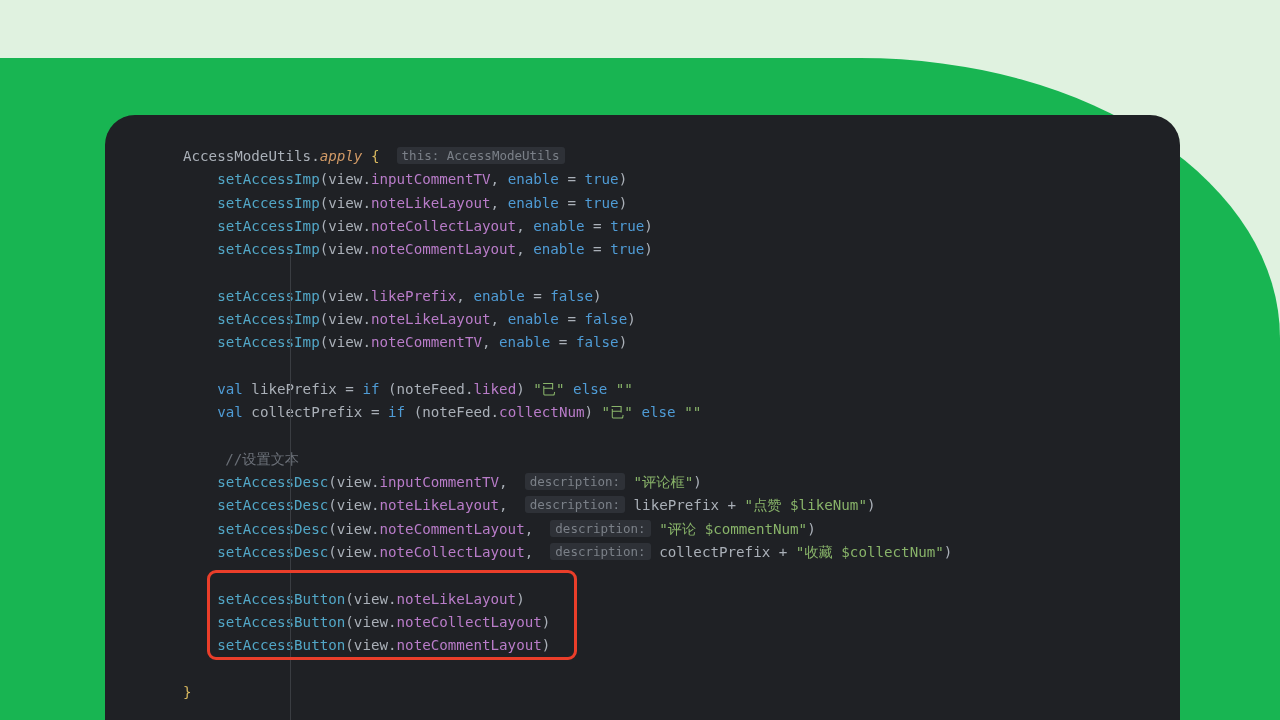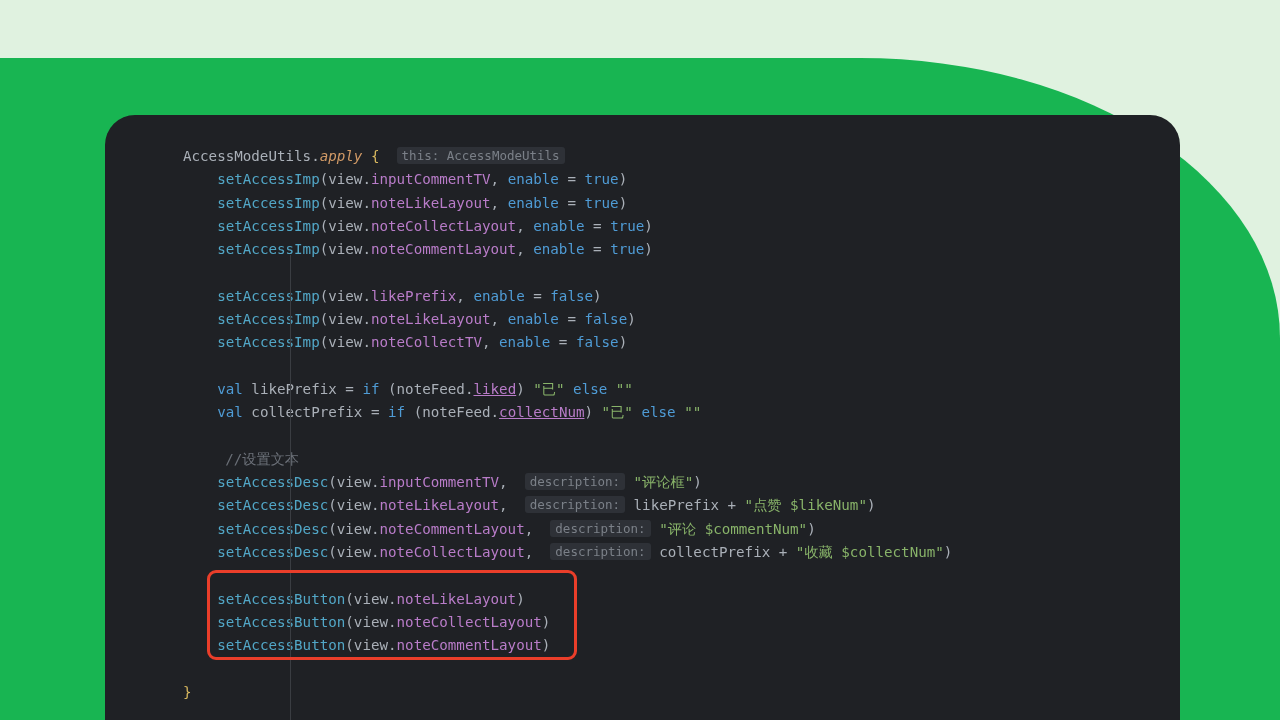--- a/index.html
+++ b/index.html
@@ -45,21 +45,21 @@
     color: #aab0b8;
     white-space: pre;
   }
   .c-orange { color: #d19a66; font-style: italic; }
   .c-yellow { color: #d8b85f; }
   .c-blue   { color: #4f9cd6; }
   .c-cyan   { color: #52a7c7; }
   .c-str    { color: #88b369; }
   .c-gray   { color: #6b7078; margin-left: 8px; }
   .c-purple { color: #b97cc9; }
-  .c-under  { text-decoration: underline; }
+  .c-under  { }
   .hint {
     display: inline-block;
     background: #2e3137;
     color: #7b8088;
     border-radius: 3px;
     padding: 0px 5px;
     font-size: 12.5px;
     font-style: normal;
     line-height: 17px;
     vertical-align: 1px;
@@ -82,21 +82,21 @@
 <div class="editor-window">
   <div class="gutter-line"></div>
 <pre><span>AccessModeUtils</span>.<span class="c-orange">apply</span> <span class="c-yellow">{</span>  <span class="hint">this: AccessModeUtils</span>
     <span class="c-cyan">setAccessImp</span>(<span>view</span>.<span class="c-purple">inputCommentTV</span>, <span class="c-blue">enable</span> = <span class="c-blue">true</span>)
     <span class="c-cyan">setAccessImp</span>(<span>view</span>.<span class="c-purple">noteLikeLayout</span>, <span class="c-blue">enable</span> = <span class="c-blue">true</span>)
     <span class="c-cyan">setAccessImp</span>(<span>view</span>.<span class="c-purple">noteCollectLayout</span>, <span class="c-blue">enable</span> = <span class="c-blue">true</span>)
     <span class="c-cyan">setAccessImp</span>(<span>view</span>.<span class="c-purple">noteCommentLayout</span>, <span class="c-blue">enable</span> = <span class="c-blue">true</span>)
 
     <span class="c-cyan">setAccessImp</span>(<span>view</span>.<span class="c-purple">likePrefix</span>, <span class="c-blue">enable</span> = <span class="c-blue">false</span>)
     <span class="c-cyan">setAccessImp</span>(<span>view</span>.<span class="c-purple">noteLikeLayout</span>, <span class="c-blue">enable</span> = <span class="c-blue">false</span>)
-    <span class="c-cyan">setAccessImp</span>(<span>view</span>.<span class="c-purple">noteCollectTV</span>, <span class="c-blue">enable</span> = <span class="c-blue">false</span>)
+    <span class="c-cyan">setAccessImp</span>(<span>view</span>.<span class="c-purple">noteCommentTV</span>, <span class="c-blue">enable</span> = <span class="c-blue">false</span>)
 
     <span class="c-blue">val</span> <span>likePrefix</span> = <span class="c-blue">if</span> (<span>noteFeed</span>.<span class="c-purple c-under">liked</span>) <span class="c-str">"已"</span> <span class="c-blue">else</span> <span class="c-str">""</span>
     <span class="c-blue">val</span> <span>collectPrefix</span> = <span class="c-blue">if</span> (<span>noteFeed</span>.<span class="c-purple c-under">collectNum</span>) <span class="c-str">"已"</span> <span class="c-blue">else</span> <span class="c-str">""</span>
 
     <span class="c-gray">//设置文本</span>
     <span class="c-cyan">setAccessDesc</span>(<span>view</span>.<span class="c-purple">inputCommentTV</span>,  <span class="hint">description:</span> <span class="c-str">"评论框"</span>)
     <span class="c-cyan">setAccessDesc</span>(<span>view</span>.<span class="c-purple">noteLikeLayout</span>,  <span class="hint">description:</span> <span>likePrefix</span><span> + </span><span class="c-str">"点赞 $likeNum"</span>)
     <span class="c-cyan">setAccessDesc</span>(<span>view</span>.<span class="c-purple">noteCommentLayout</span>,  <span class="hint">description:</span> <span class="c-str">"评论 $commentNum"</span>)
     <span class="c-cyan">setAccessDesc</span>(<span>view</span>.<span class="c-purple">noteCollectLayout</span>,  <span class="hint">description:</span> <span>collectPrefix</span><span> + </span><span class="c-str">"收藏 $collectNum"</span>)
 

